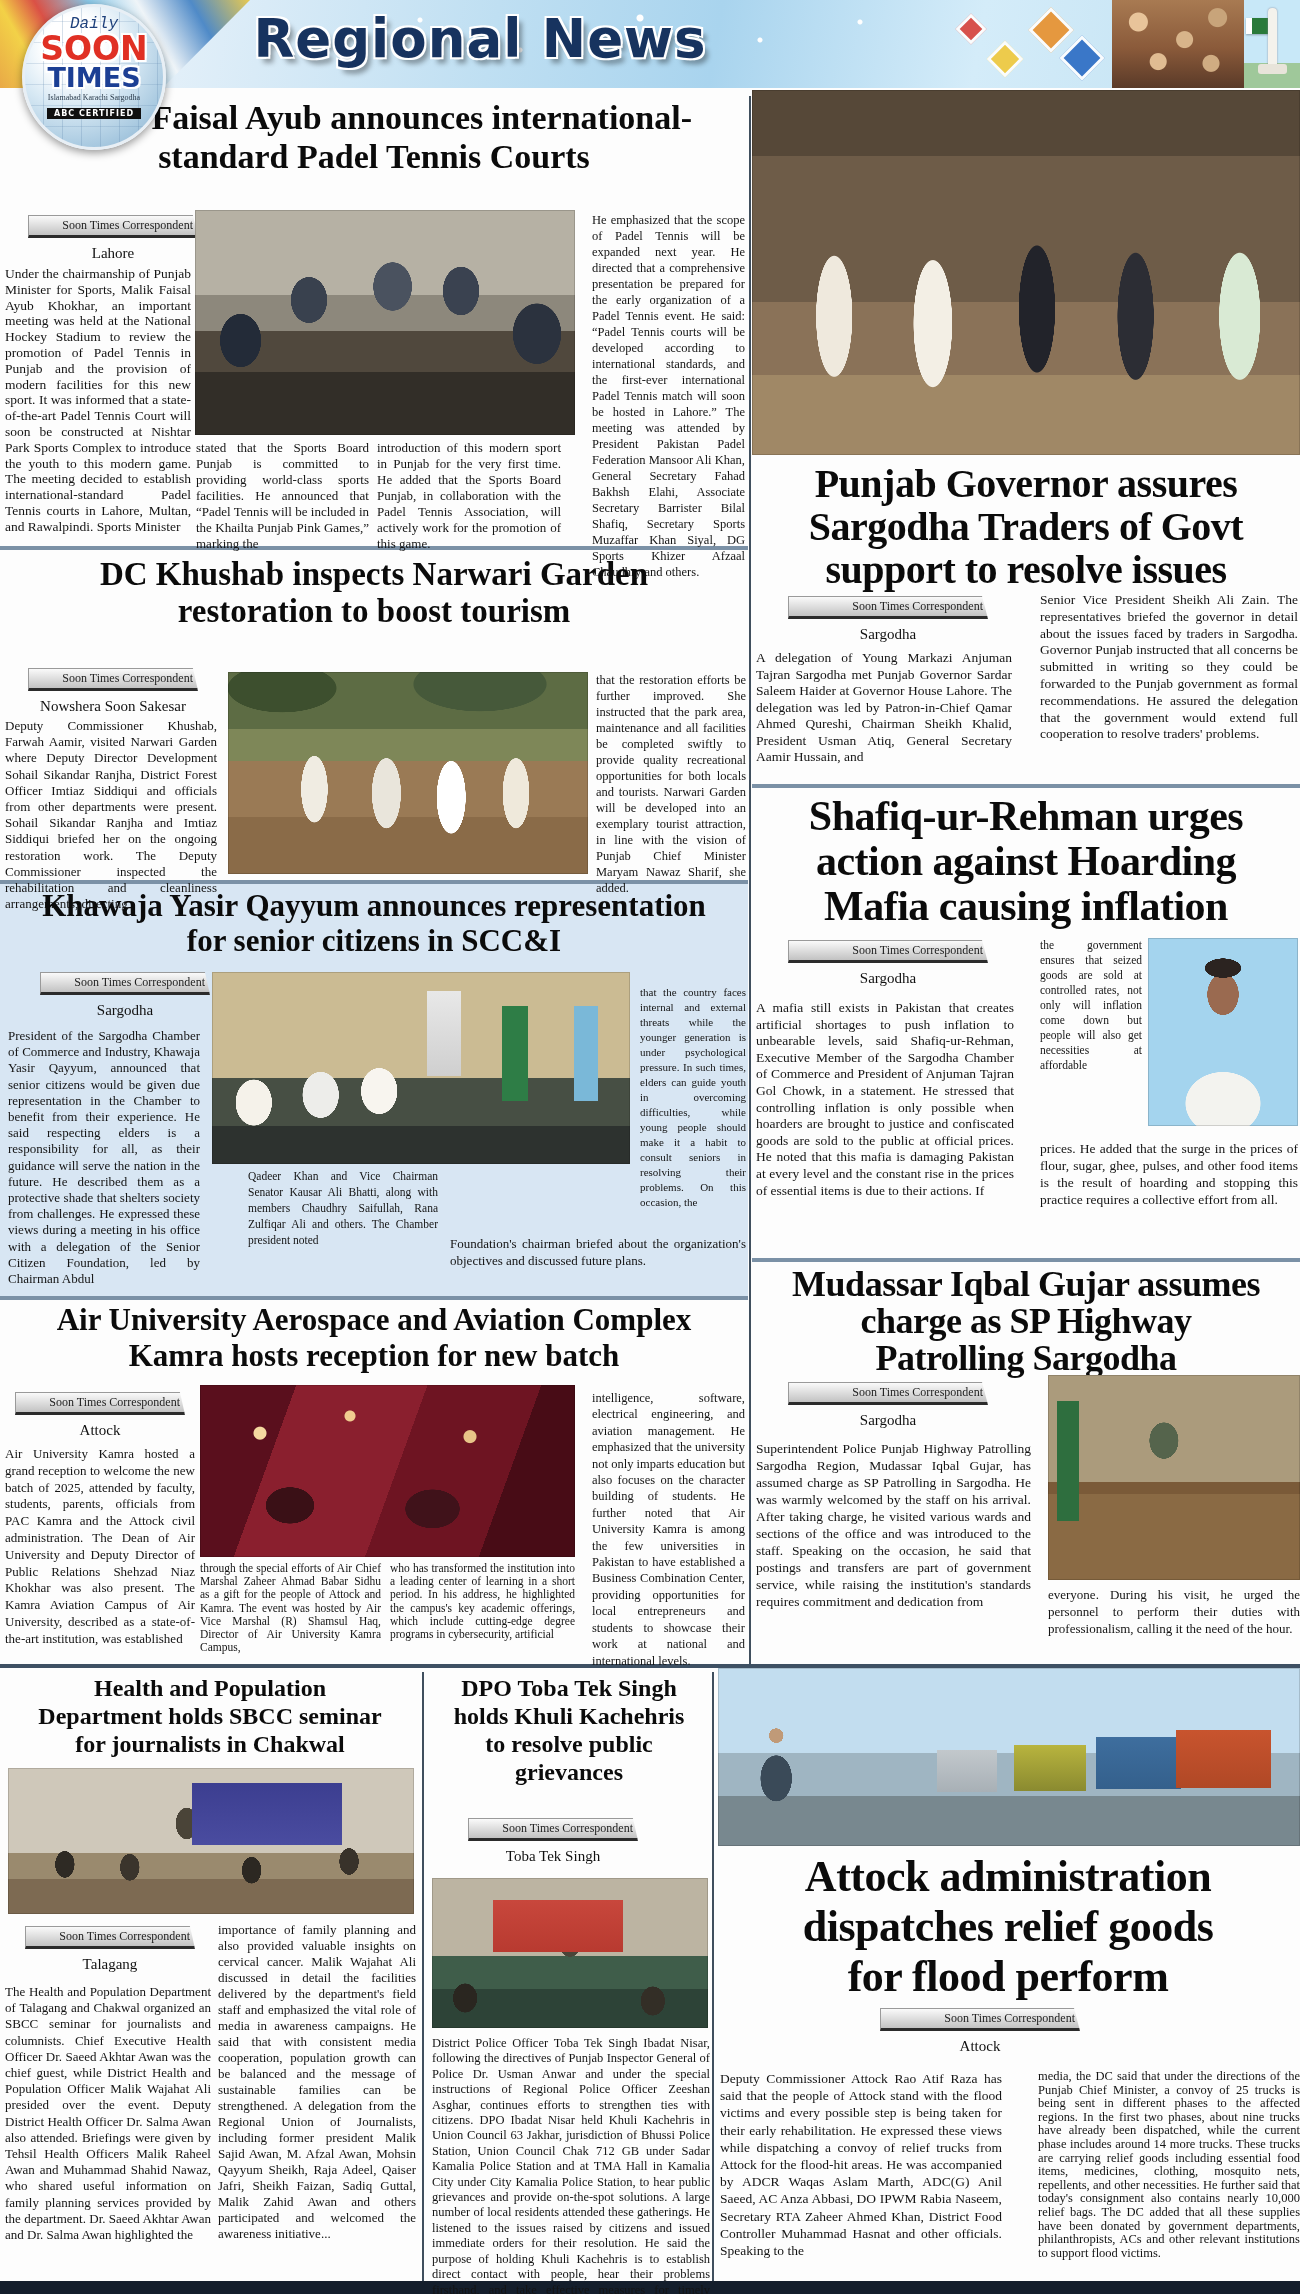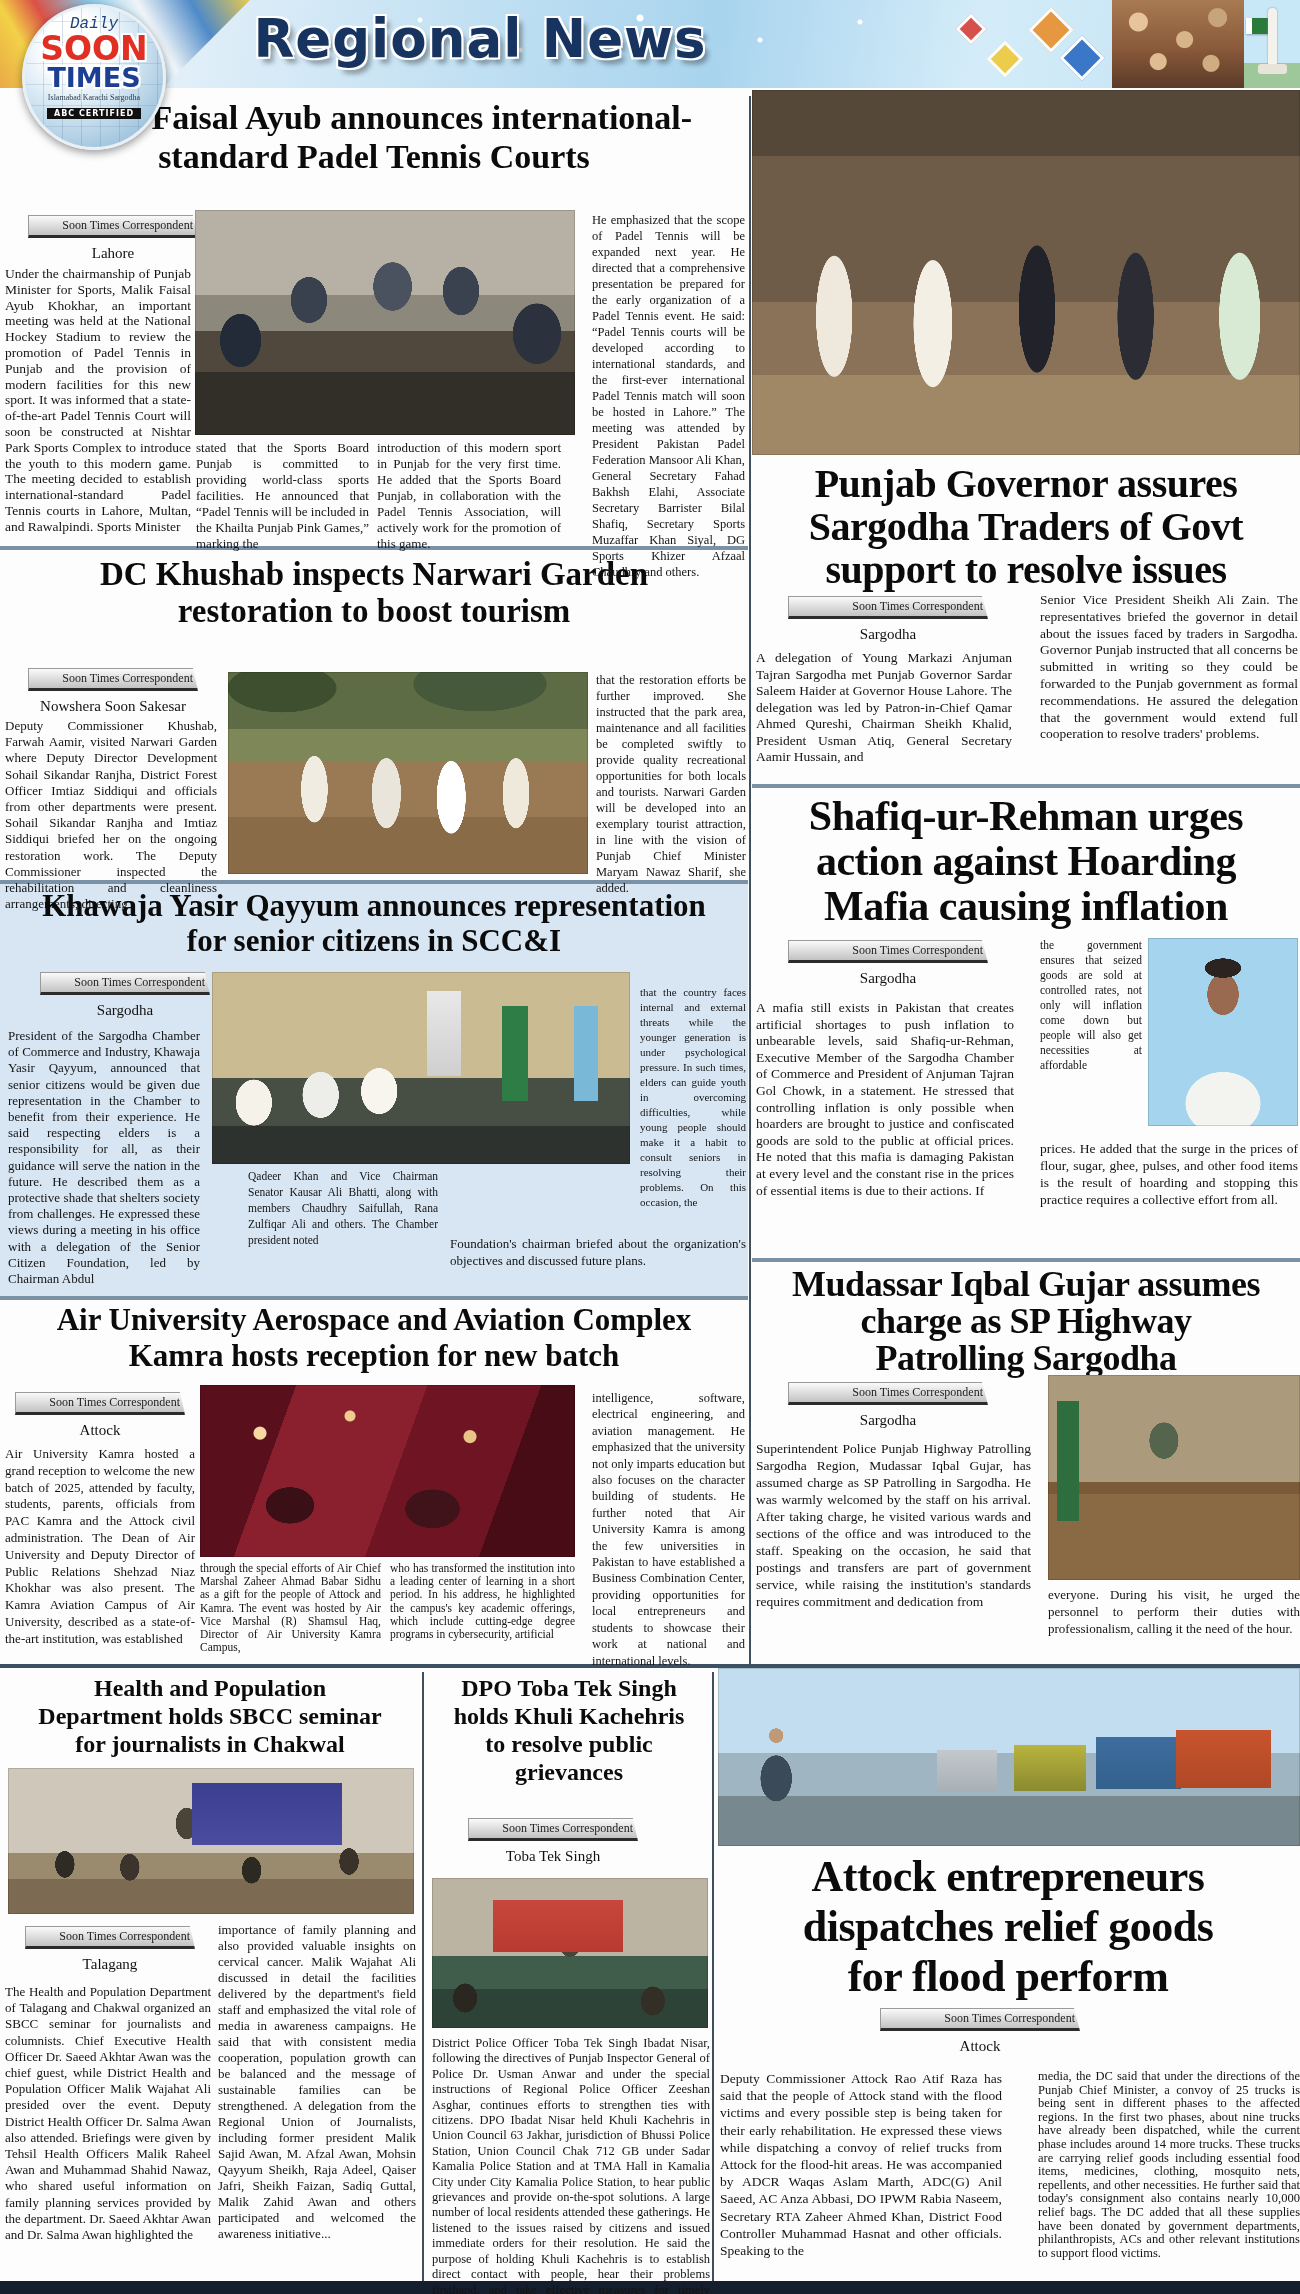--- a/index.html
+++ b/index.html
@@ -306,21 +306,21 @@
       <div class="byline-box">Soon Times Correspondent</div>
       <div class="byline-city">Toba Tek Singh</div>
     </div>
     <div class="photo ph-dpo" style="left:432px;top:1878px;width:276px;height:150px;"></div>
     <div class="bodytext" style="left:432px;top:2036px;width:278px;font-size:12.5px;line-height:15.4px;">District Police Officer Toba Tek Singh Ibadat Nisar, following the directives of Punjab Inspector General of Police Dr. Usman Anwar and under the special instructions of Regional Police Officer Zeeshan Asghar, continues efforts to strengthen ties with citizens. DPO Ibadat Nisar held Khuli Kachehris in Union Council 63 Jakhar, jurisdiction of Bhussi Police Station, Union Council Chak 712 GB under Sadar Kamalia Police Station and at TMA Hall in Kamalia City under City Kamalia Police Station, to hear public grievances and provide on-the-spot solutions. A large number of local residents attended these gatherings. He listened to the issues raised by citizens and issued immediate orders for their resolution. He said the purpose of holding Khuli Kachehris is to establish direct contact with people, hear their problems firsthand, and take effective measures for timely redressal.</div>
   </div>
 
   <div>
     <div class="photo ph-trucks" style="left:718px;top:1668px;width:582px;height:178px;"></div>
     <div class="art-headline light" style="left:716px;top:1852px;width:584px;font-size:44px;line-height:50px;">
-      <div>Attock entrepreneurs</div>
+      <div>Attock administration</div>
       <div>dispatches relief goods</div>
       <div>for flood perform</div>
     </div>
     <div class="byline" style="left:880px;top:2008px;width:200px;">
       <div class="byline-box">Soon Times Correspondent</div>
       <div class="byline-city">Attock</div>
     </div>
     <div class="bodytext" style="left:720px;top:2070px;width:282px;font-size:13.5px;line-height:17.2px;">Deputy Commissioner Attock Rao Atif Raza has said that the people of Attock stand with the flood victims and every possible step is being taken for their early rehabilitation. He expressed these views while dispatching a convoy of relief trucks from Attock for the flood-hit areas. He was accompanied by ADCR Waqas Aslam Marth, ADC(G) Anil Saeed, AC Anza Abbasi, DO IPWM Rabia Naseem, Secretary RTA Zaheer Ahmed Khan, District Food Controller Muhammad Hasnat and other officials. Speaking to the</div>
     <div class="bodytext" style="left:1038px;top:2070px;width:262px;font-size:12.5px;line-height:13.6px;">media, the DC said that under the directions of the Punjab Chief Minister, a convoy of 25 trucks is being sent in different phases to the affected regions. In the first two phases, about nine trucks have already been dispatched, while the current phase includes around 14 more trucks. These trucks are carrying relief goods including essential food items, medicines, clothing, mosquito nets, repellents, and other necessities. He further said that today's consignment also contains nearly 10,000 relief bags. The DC added that all these supplies have been donated by government departments, philanthropists, ACs and other relevant institutions to support flood victims.</div>
   </div>

